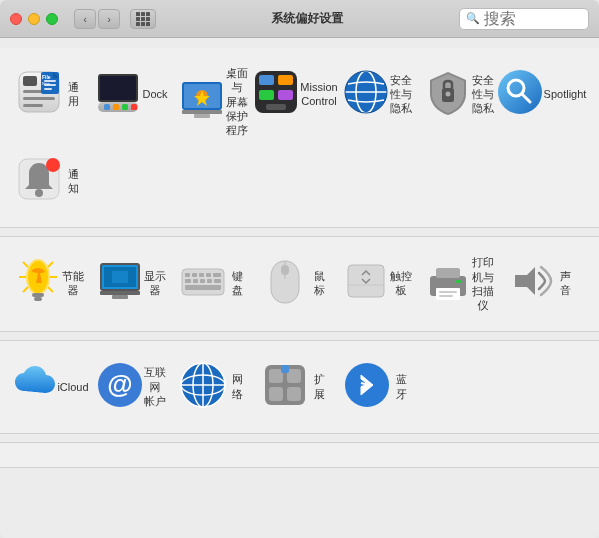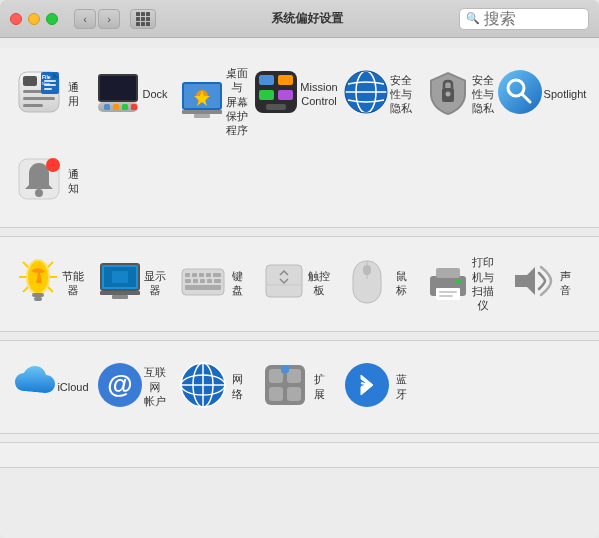--- a/index.html
+++ b/index.html
@@ -419,38 +419,38 @@
               <rect x="35" y="22" width="7" height="4" rx="1" fill="#aaa"></rect>
               <rect x="6" y="28" width="36" height="5" rx="1" fill="#aaa"></rect>
             </svg>
           </div>
           <span class="pref-label">键盘</span>
         </div>
 
         <div class="pref-item">
           <div class="pref-icon">
             <svg viewBox="0 0 48 48" class="pref-svg">
+              <path d="M24 4 C14 4 10 12 10 20 L10 32 C10 40 16 46 24 46 C32 46 38 40 38 32 L38 20 C38 12 34 4 24 4 Z" fill="#d8d8d8" stroke="#bbb" stroke-width="1"></path>
+              <line x1="24" y1="4" x2="24" y2="22" stroke="#bbb" stroke-width="1"></line>
+              <rect x="20" y="8" width="8" height="10" rx="4" fill="#bbb"></rect>
+            </svg>
+          </div>
+          <span class="pref-label">鼠标</span>
+        </div>
+
+        <div class="pref-item">
+          <div class="pref-icon">
+            <svg viewBox="0 0 48 48" class="pref-svg">
               <rect x="6" y="8" width="36" height="32" rx="4" fill="#d8d8d8" stroke="#bbb" stroke-width="1"></rect>
               <line x1="6" y1="28" x2="42" y2="28" stroke="#bbb" stroke-width="0.5"></line>
               <path d="M20 18 L24 14 L28 18" stroke="#888" stroke-width="1.5" fill="none"></path>
               <path d="M20 22 L24 26 L28 22" stroke="#888" stroke-width="1.5" fill="none"></path>
             </svg>
           </div>
           <span class="pref-label">触控板</span>
-        </div>
-
-        <div class="pref-item">
-          <div class="pref-icon">
-            <svg viewBox="0 0 48 48" class="pref-svg">
-              <path d="M24 4 C14 4 10 12 10 20 L10 32 C10 40 16 46 24 46 C32 46 38 40 38 32 L38 20 C38 12 34 4 24 4 Z" fill="#d8d8d8" stroke="#bbb" stroke-width="1"></path>
-              <line x1="24" y1="4" x2="24" y2="22" stroke="#bbb" stroke-width="1"></line>
-              <rect x="20" y="8" width="8" height="10" rx="4" fill="#bbb"></rect>
-            </svg>
-          </div>
-          <span class="pref-label">鼠标</span>
         </div>
 
         <div class="pref-item">
           <div class="pref-icon">
             <svg viewBox="0 0 48 48" class="pref-svg">
               <rect x="6" y="18" width="36" height="20" rx="3" fill="#888"></rect>
               <rect x="12" y="10" width="24" height="10" rx="2" fill="#aaa"></rect>
               <rect x="12" y="30" width="24" height="12" rx="1" fill="white"></rect>
               <rect x="15" y="33" width="18" height="2" rx="1" fill="#ccc"></rect>
               <rect x="15" y="37" width="14" height="2" rx="1" fill="#ccc"></rect>

